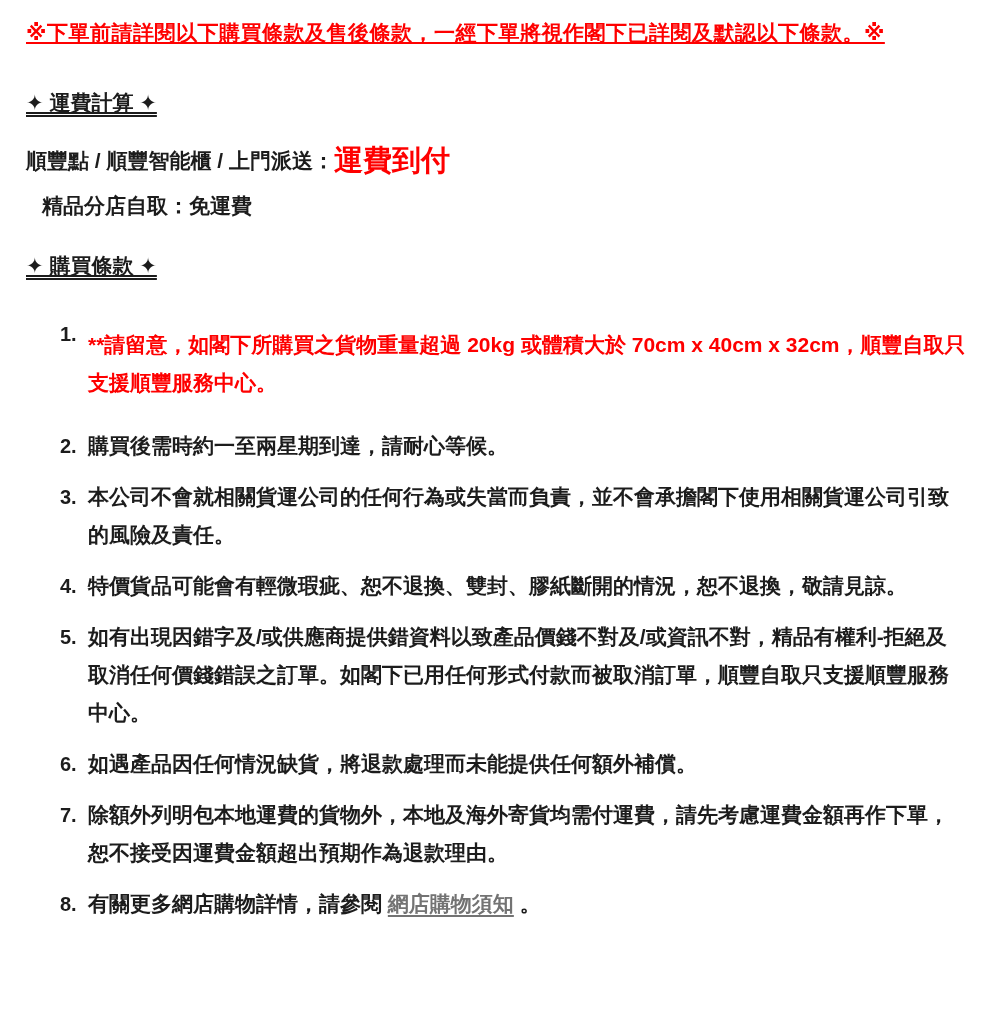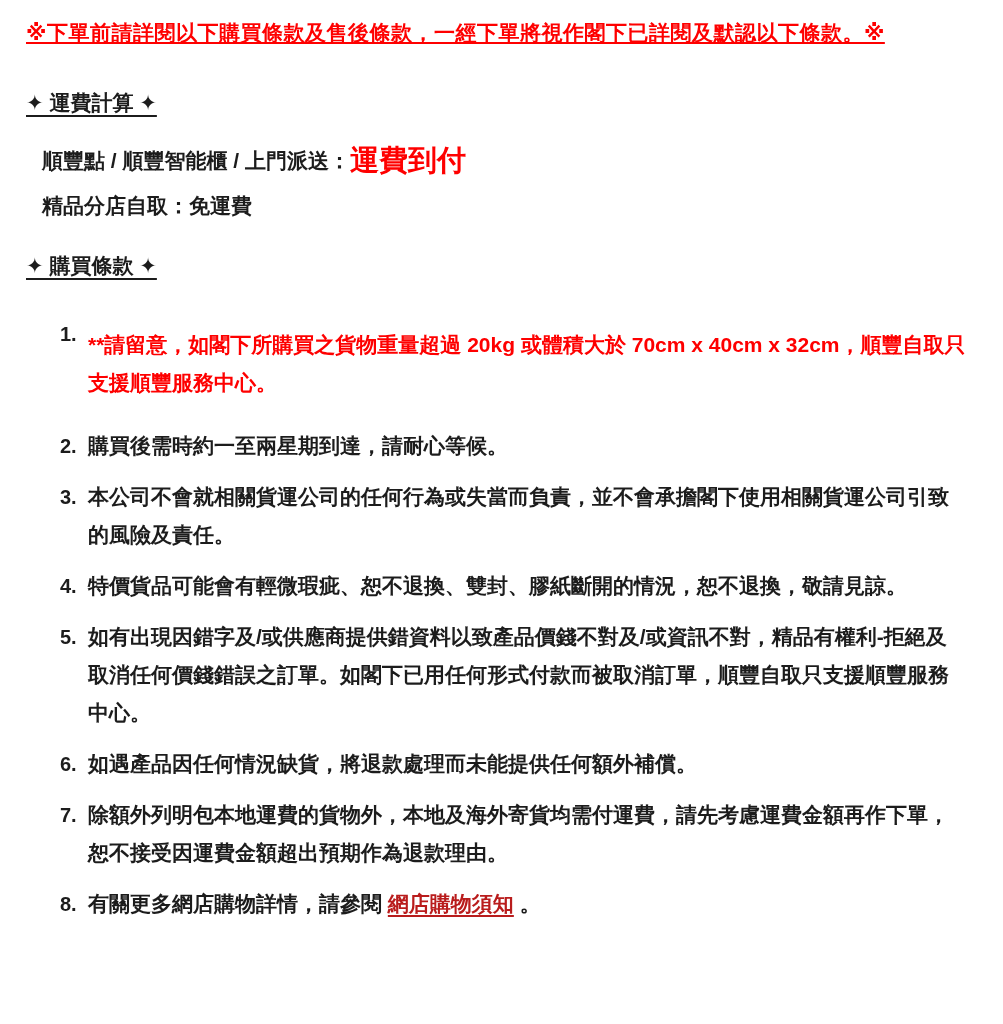--- a/index.html
+++ b/index.html
@@ -29,30 +29,31 @@
     text-decoration: underline;
     letter-spacing: 0.5px;
   }
   
   .section-heading {
     margin: 0;
     font-size: 21px;
     line-height: 26px;
     font-weight: bold;
     color: #1c1c1c;
+    text-decoration: underline;
   }
   .section-heading .hd-inner {
     text-decoration: underline;
     text-underline-offset: 5px;
   }
   .heading-shipping { margin-top: 42px; }
   .heading-terms   { margin-top: 32px; }
   
   .ship-methods {
-    margin: 26px 0 0 16px;
+    margin: 26px 0 0 0;
     font-size: 21px;
     line-height: 36px;
   }
   .freight-collect {
     color: #fe0000;
     font-size: 29px;
     line-height: 36px;
     vertical-align: -2px;
   }
   .ship-pickup {
@@ -80,21 +81,21 @@
     flex: 1 1 auto;
     max-width: 878px;
   }
   .term-content p { margin: 0; }
   .u-seg { text-decoration: underline; text-underline-offset: 4px; }
   .warning {
     color: #fe0000;
     margin: 11px 0 12px 0 !important;
   }
   .shop-guide-link {
-    color: #b91c1c;
+    color: #737373;
     text-decoration: underline;
     text-underline-offset: 4px;
     cursor: pointer;
   }
 </style>
 </head>
 <body>
 
 <div class="page">
 

